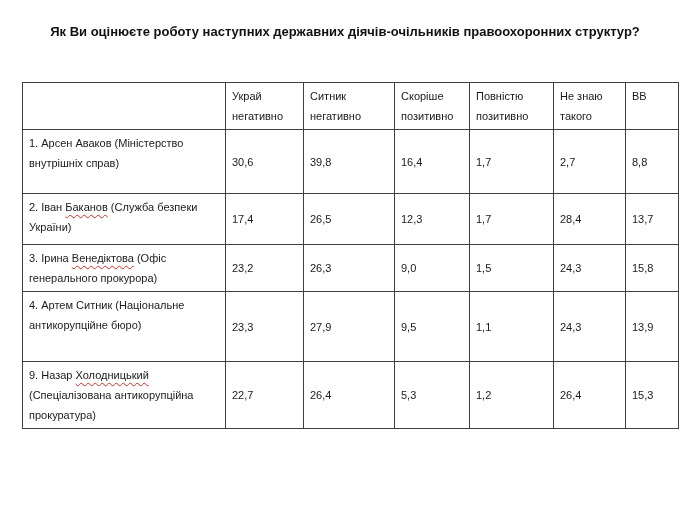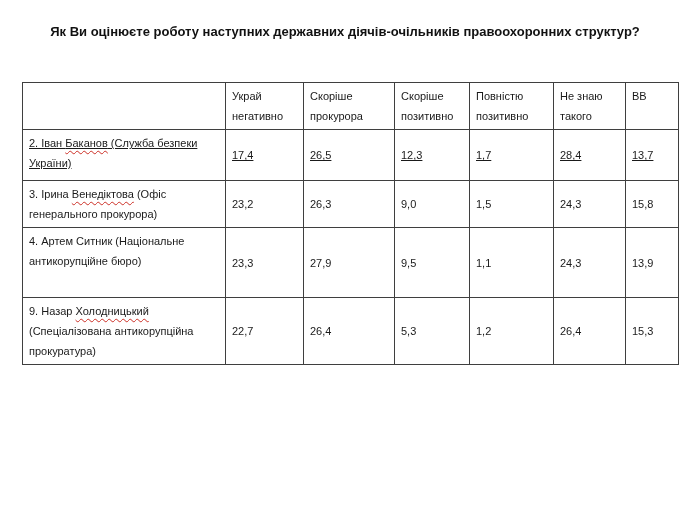--- a/index.html
+++ b/index.html
@@ -44,21 +44,21 @@
     line-height: 20px;
     text-align: left;
     font-weight: normal;
     overflow: hidden;
   }
   tr.header-row { height: 46px; }
   tr.header-row th { vertical-align: top; }
   td.name-cell { vertical-align: top; }
   td.value-cell { vertical-align: middle; }
   tr.r0 { height: 64px; }
-  tr.r1 { height: 51px; text-decoration: underline; }
+  tr.r1 { height: 51px; }
   tr.r2 { height: 42px; }
   tr.r3 { height: 70px; }
   tr.r4 { height: 71px; }
   tr.r5 { height: 67px; }
   .misspelled {
     text-decoration: underline wavy #cc2f26;
     text-decoration-thickness: 1px;
     text-underline-offset: 3px;
     text-decoration-skip-ink: none;
   }
@@ -77,27 +77,36 @@
       <col style="width:91px">
       <col style="width:75px">
       <col style="width:84px">
       <col style="width:72px">
       <col style="width:53px">
     </colgroup>
     <tbody>
       <tr class="header-row">
         <th></th>
         <th>Украй негативно</th>
-        <th>Скоріше прокурора</th>
+        <th>Ситник негативно</th>
         <th>Скоріше позитивно</th>
         <th>Повністю позитивно</th>
         <th>Не знаю такого</th>
         <th>ВВ</th>
       </tr>
 
+      <tr class="r0">
+        <td class="name-cell"><span>1. Арсен Аваков (Міністерство внутрішніх справ)</span><span class="misspelled"></span><span></span></td>
+        <td class="value-cell">30,6</td>
+        <td class="value-cell">39,8</td>
+        <td class="value-cell">16,4</td>
+        <td class="value-cell">1,7</td>
+        <td class="value-cell">2,7</td>
+        <td class="value-cell">8,8</td>
+      </tr>
 
       <tr class="r1">
         <td class="name-cell"><span>2. Іван </span><span class="misspelled">Баканов</span><span> (Служба безпеки України)</span></td>
         <td class="value-cell">17,4</td>
         <td class="value-cell">26,5</td>
         <td class="value-cell">12,3</td>
         <td class="value-cell">1,7</td>
         <td class="value-cell">28,4</td>
         <td class="value-cell">13,7</td>
       </tr>

